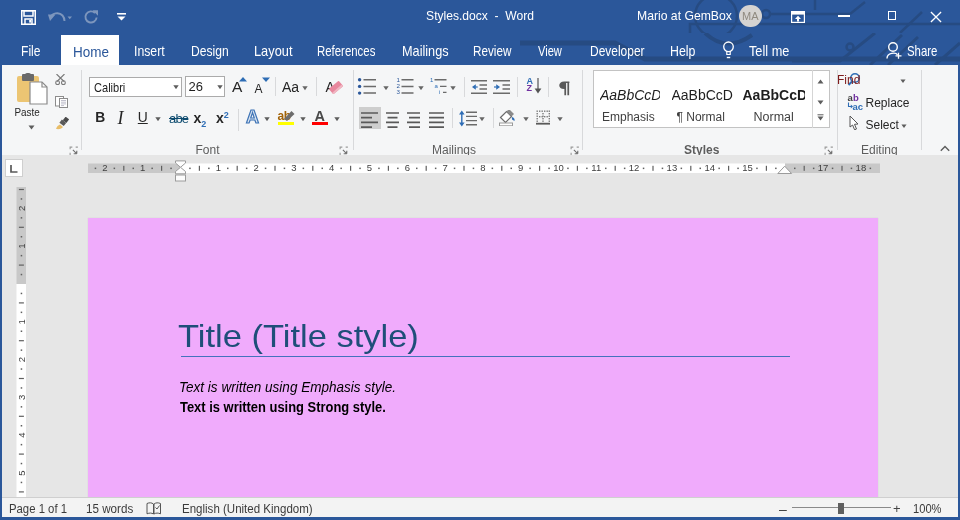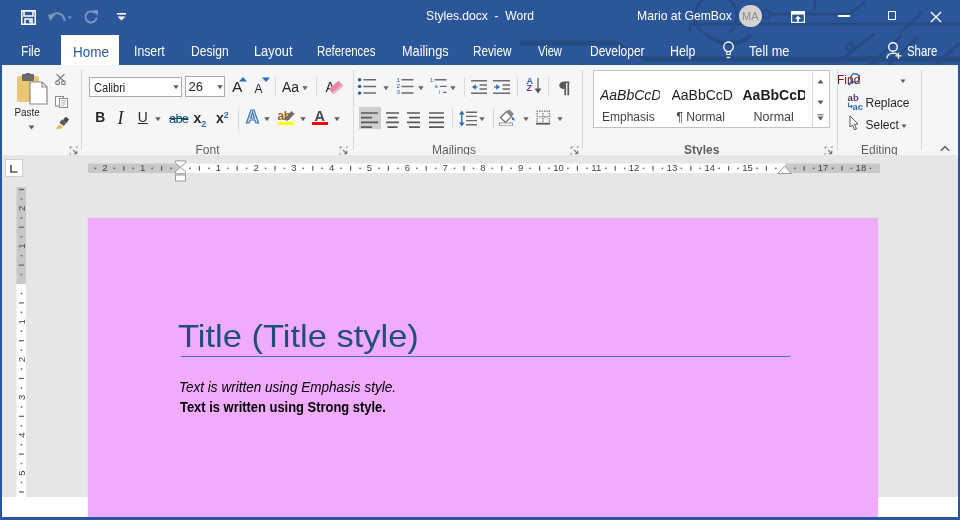--- a/index.html
+++ b/index.html
@@ -574,16 +574,30 @@
           <text x="0" y="0" transform="translate(9.8 286.0) rotate(-90)">5</text>
         </g>
       </svg>
     <div id="page">
       <div class="abs" style="left:90px;top:100px;font-size:32px;color:#1f4e79;white-space:nowrap;transform:scaleX(1.078);transform-origin:0 0;" id="doctitle">Title (Title style)</div>
       <div class="abs" style="left:93px;top:137.6px;width:609px;height:1.6px;background:#4473bd;"></div>
       <div class="abs" style="left:91px;top:161px;font-size:14.7px;font-style:italic;color:#000;white-space:nowrap;transform:scaleX(0.922);transform-origin:0 0;" id="emph">Text is written using Emphasis style.</div>
       <div class="abs" style="left:92px;top:180.8px;font-size:14.7px;font-weight:bold;color:#000;white-space:nowrap;transform:scaleX(0.88);transform-origin:0 0;" id="strong">Text is written using Strong style.</div>
     </div>
   </div>
+  <div class="abs" id="statusbar">
+    <div class="abs" style="left:8.5px;top:4px;transform:scaleX(0.945);transform-origin:0 0;">Page 1 of 1</div>
+    <div class="abs" style="left:86px;top:4px;transform:scaleX(0.97);transform-origin:0 0;">15 words</div>
+    <svg class="abs" style="left:145.5px;top:4px" width="16" height="14" viewBox="0 0 16 14">
+      <path d="M 1 1.5 C 3.5 0.5 5.5 0.5 7.5 2 L 7.5 12 C 5.5 10.8 3.5 10.8 1 11.8 Z M 14.5 1.5 C 12 0.5 10 0.5 8 2 L 8 12 C 10 10.8 12 10.8 14.5 11.8 Z" fill="none" stroke="#555" stroke-width="1"></path>
+      <path d="M 9.5 5.5 L 11 7 L 13.5 3.5" fill="none" stroke="#555" stroke-width="1"></path>
+    </svg>
+    <div class="abs" style="left:182px;top:4px;transform:scaleX(0.96);transform-origin:0 0;">English (United Kingdom)</div>
+    <div class="abs" style="left:779px;top:3px;font-size:14px;color:#444;">–</div>
+    <div class="abs" style="left:792px;top:9px;width:99px;height:1px;background:#8a8a8a;"></div>
+    <div class="abs" style="left:838.3px;top:5px;width:5.5px;height:11px;background:#5f5f5f;"></div>
+    <div class="abs" style="left:893px;top:3px;font-size:13px;color:#444;">+</div>
+    <div class="abs" style="left:913px;top:4px;transform:scaleX(0.93);transform-origin:0 0;">100%</div>
+  </div>
   <div class="abs" id="bottomedge"></div>
   <div class="abs" style="left:0;top:65px;width:2px;height:455px;background:#2b579a;z-index:60;"></div>
   <div class="abs" style="left:958px;top:65px;width:2px;height:455px;background:#2b579a;z-index:60;"></div>
 </div>
 
 </body></html>

